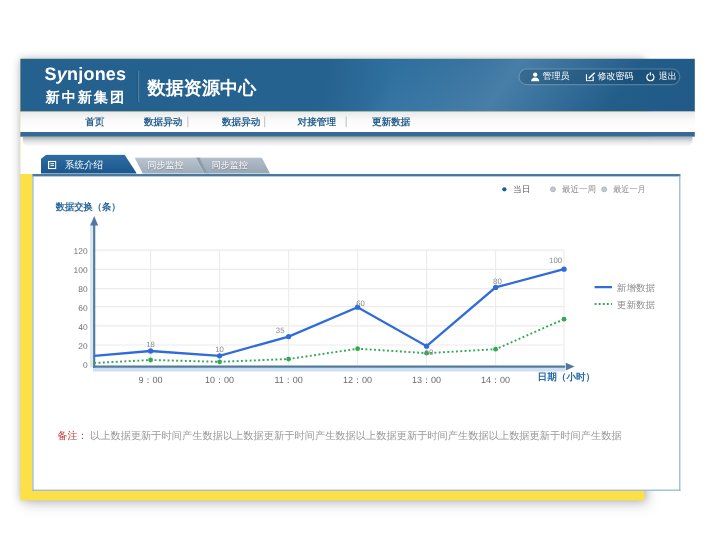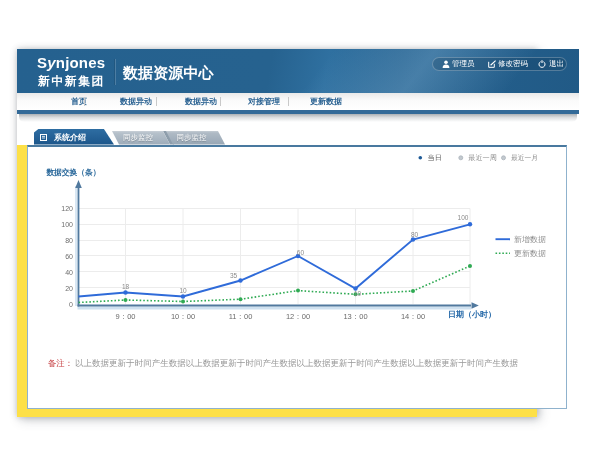--- a/index.html
+++ b/index.html
@@ -29,21 +29,21 @@
   .nav .it{position:absolute;top:0;height:17px;line-height:18px;text-align:right;
            color:#2a6292;font-size:8px;font-weight:bold;width:60px;}
   .nav .sep{position:absolute;top:4px;width:1px;height:9px;background:#c9c9c9;}
   .bluebar{position:absolute;left:0;top:61px;width:562px;height:3.5px;background:#336a98;}
   .ribbon{position:absolute;left:2px;top:64.5px;width:558px;height:8px;z-index:2;background:linear-gradient(180deg,rgba(70,80,90,.45) 0%,rgba(70,80,90,.18) 45%,rgba(70,80,90,0) 100%);border-radius:0 0 5px 5px;}
   .strip{position:absolute;left:0;top:65px;width:562px;height:31px;background:#fff;}
   
   .tabA{position:absolute;left:17px;top:79.5px;width:80px;height:16px;z-index:5;
         background:linear-gradient(180deg,#2e6da2,#1c568a);
         clip-path:polygon(0 100%,0 25%,5px 0,87% 0,100% 100%);
-        color:#fff;font-size:8px;font-weight:bold;line-height:17px;filter:drop-shadow(1.5px 0 0 rgba(255,255,255,.95));}
+        color:#fff;font-size:8px;font-weight:normal;line-height:17px;filter:drop-shadow(1.5px 0 0 rgba(255,255,255,.95));}
   .tabA .txt{position:absolute;left:20px;top:0;}
   .tabB{position:absolute;top:82px;height:13.5px;z-index:4;
         clip-path:polygon(7px 100%,0 0,calc(100% - 7px) 0,100% 100%);
         background:linear-gradient(180deg,#c9d0d7 0%,#b6c1cb 14%,#9dabb9 100%);
         color:#fff;font-size:7.5px;font-weight:normal;line-height:14px;text-align:center;
         text-shadow:0 1px 1px rgba(0,0,0,.25);}
   .tb1{left:95px;width:58px;}
   .tb2{left:149px;width:59px;background:linear-gradient(180deg,#c4ccd3 0%,#afbac5 14%,#97a6b4 100%);}
   .tb2d{position:absolute;left:146px;top:82px;width:11px;height:13.5px;z-index:3;
         background:#8d9dab;clip-path:polygon(7px 100%,0 0,4px 0,11px 100%);}

